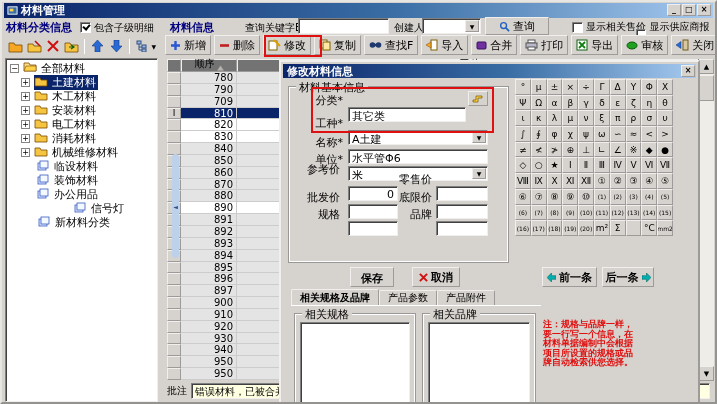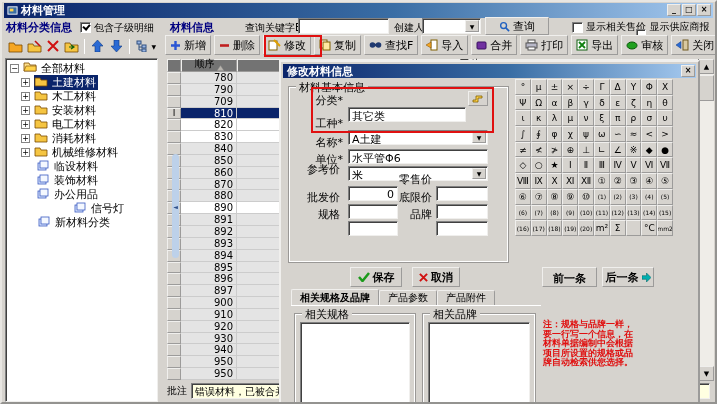--- a/index.html
+++ b/index.html
@@ -611,21 +611,21 @@
     <div class="fin inset" style="left:67px; top:126px; width:50px;"></div>
     <span class="flabel" style="left:107px; top:128px;">底限价</span>
     <div class="fin inset" style="left:155px; top:126px; width:52px;"></div>
 
     <span class="flabel" style="left:15px; top:145px;">规格</span>
     <div class="fin inset" style="left:67px; top:143px; width:50px;"></div>
     <span class="flabel" style="left:107px; top:145px;">品牌</span>
     <div class="fin inset" style="left:155px; top:143px; width:52px;"></div>
 
 
-    <div id="save-btn" class="btn" style="left:69px; top:205px; width:52px;">
+    <div id="save-btn" class="btn" style="left:69px; top:205px; width:44px;flex-direction:column;">
       <svg width="12" height="10" viewBox="0 0 12 10">
           <polyline points="1,5 4.5,9 11,1" fill="none" stroke="#1a9a1a" stroke-width="2.5"></polyline>
         </svg>
       <span>保存</span>
     </div>
     <div id="cancel-btn" class="btn" style="left:131px; top:205px; width:48px;">
       <svg width="9" height="9" viewBox="0 0 10 10">
           <path d="M1 1 L9 9 M9 1 L1 9" stroke="#d01010" stroke-width="2.2"></path>
         </svg>
       <span>取消</span>
@@ -727,21 +727,21 @@
         <div class="sym" style="font-size: 6px;">(18)</div>
         <div class="sym" style="font-size: 6px;">(19)</div>
         <div class="sym" style="font-size: 6px;">(20)</div>
         <div class="sym">m²</div>
         <div class="sym">Σ</div>
         <div class="sym"></div>
         <div class="sym">°C</div>
         <div class="sym" style="font-size: 6px;">mm2</div>
       </div>
 
-    <div id="prev-btn" class="btn" style="left:261px; top:205px; width:55px;flex-direction:column;">
+    <div id="prev-btn" class="btn" style="left:261px; top:205px; width:55px;">
       <svg width="9" height="9" viewBox="0 0 10 10">
           <polygon points="0,5 5,0 5,3 10,3 10,7 5,7 5,10" fill="#00b0b0" stroke="#006060" stroke-width=".6"></polygon>
         </svg>
       <span>前一条</span>
     </div>
     <div id="next-btn" class="btn" style="left:321px; top:205px; width:52px;">
       <span>后一条</span>
       <svg width="9" height="9" viewBox="0 0 10 10">
           <polygon points="10,5 5,0 5,3 0,3 0,7 5,7 5,10" fill="#00b0b0" stroke="#006060" stroke-width=".6"></polygon>
         </svg>

